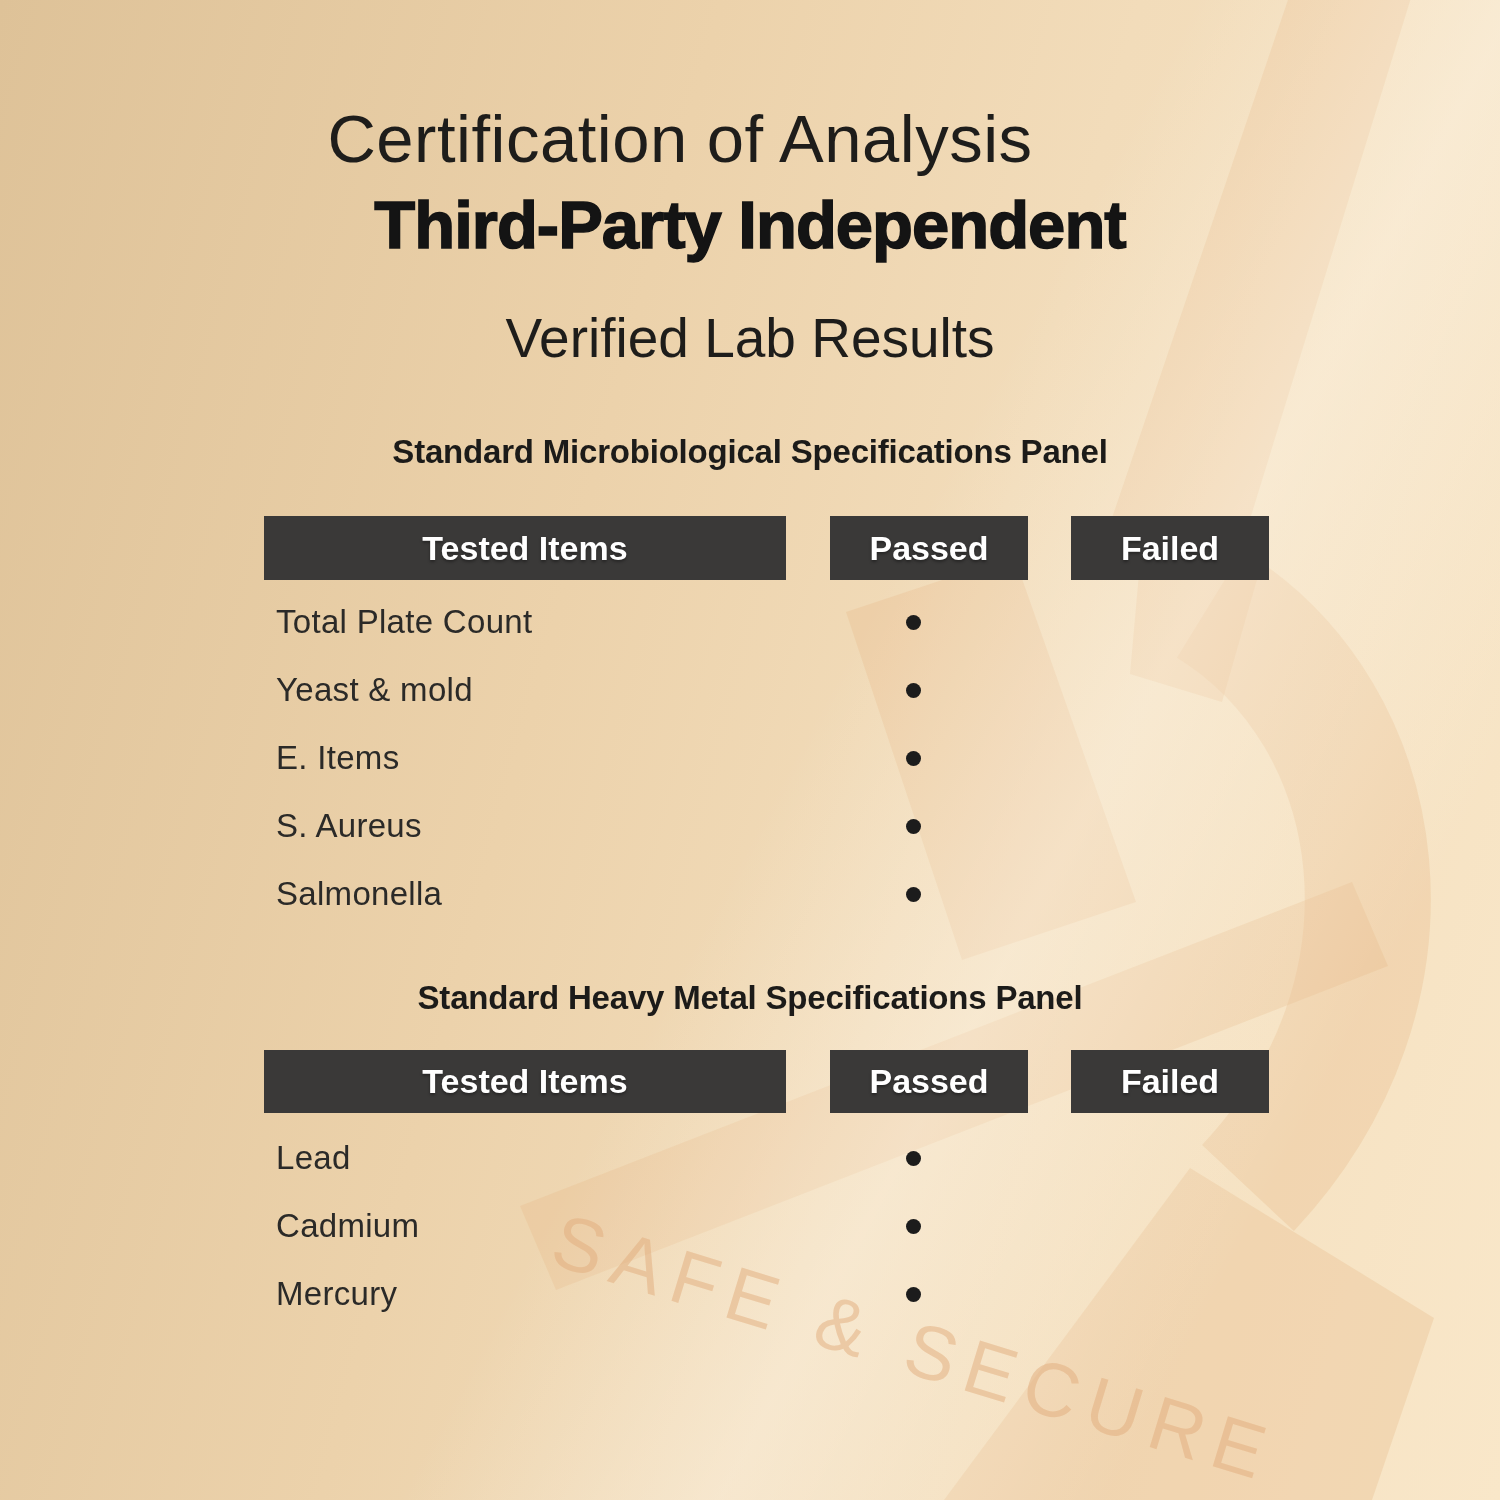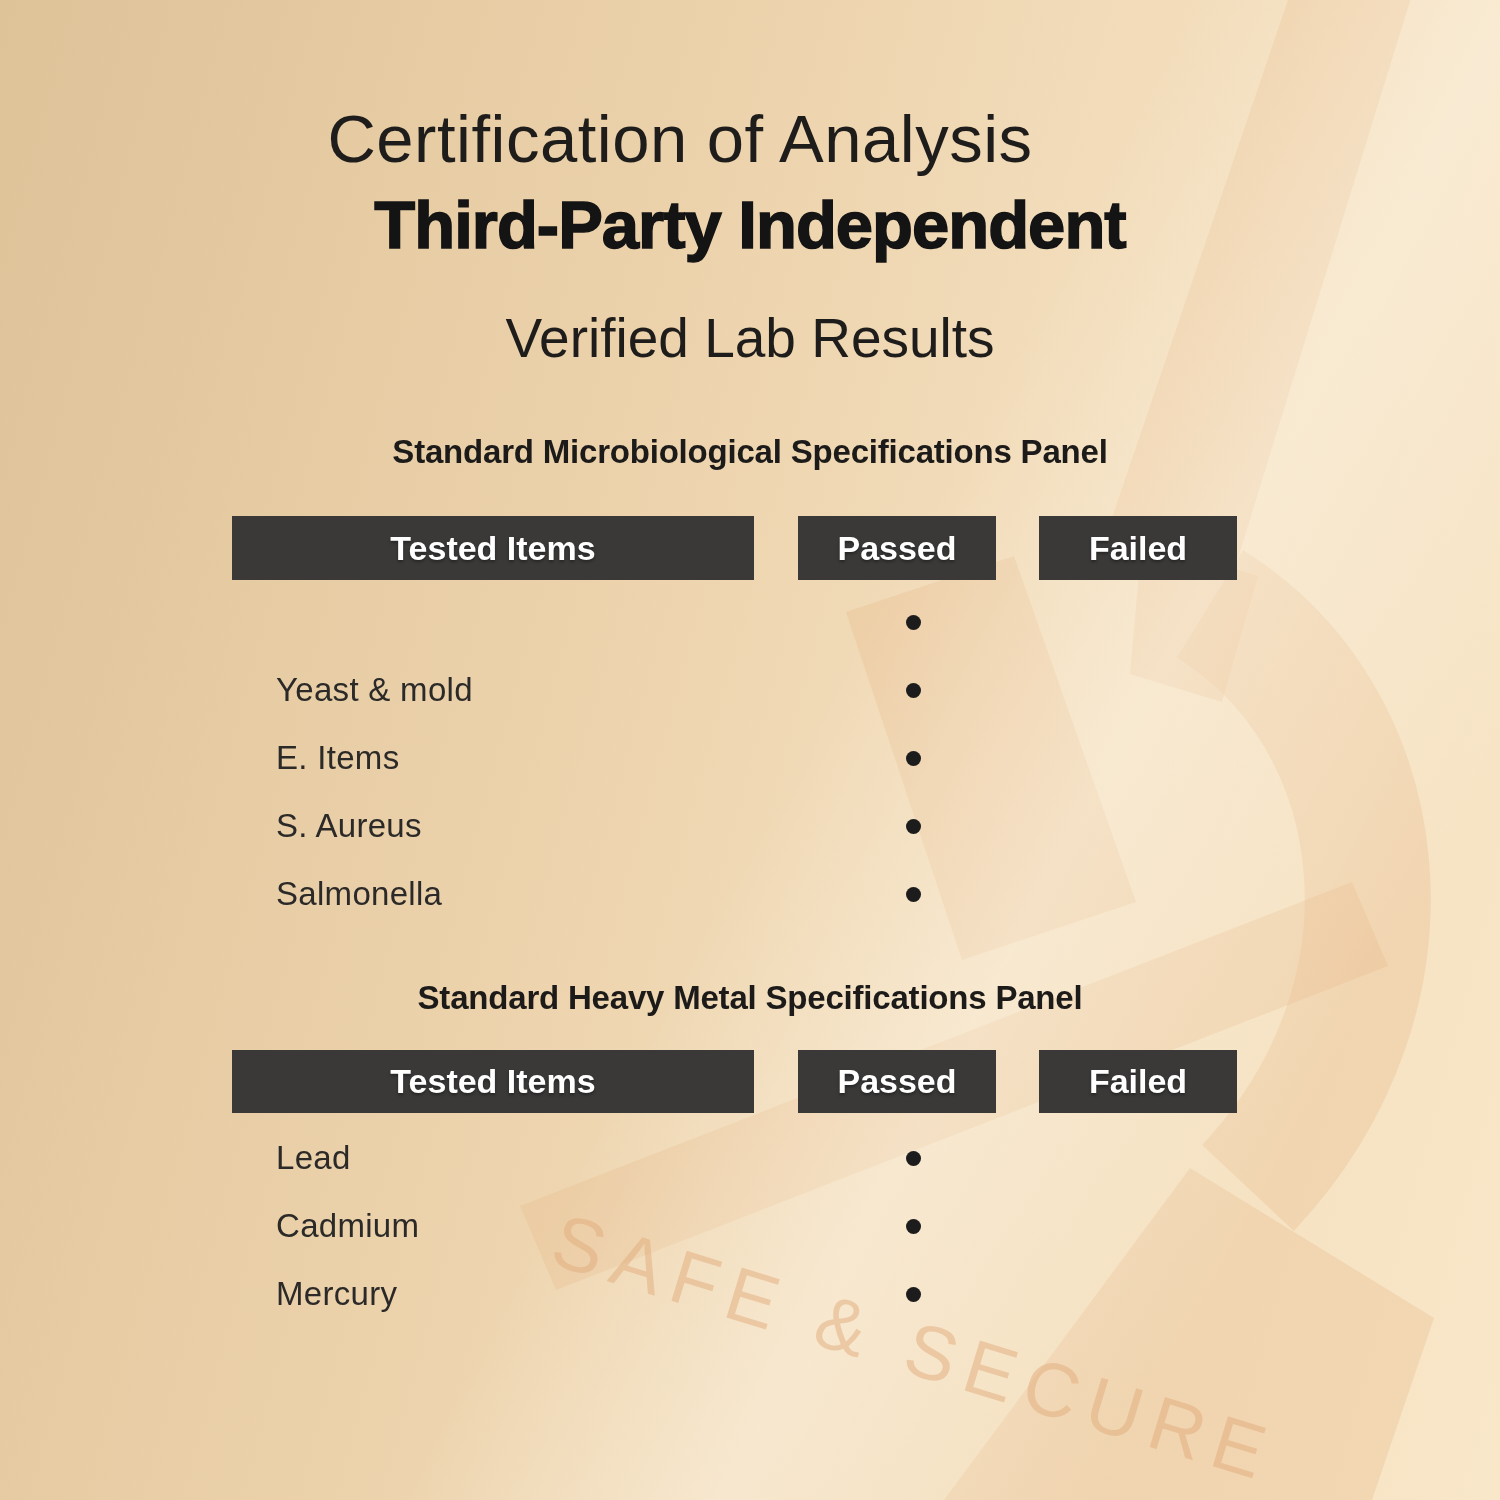--- a/index.html
+++ b/index.html
@@ -26,21 +26,21 @@
       font-size:67px;font-weight:400;color:#1e1d1b;letter-spacing:.5px;}
   .t2{position:absolute;top:186px;left:0;width:1500px;text-align:center;
       font-size:67px;font-weight:700;color:#141414;letter-spacing:-1px;
       -webkit-text-stroke:1.5px #141414;}
   .t3{position:absolute;top:306px;left:0;width:1500px;text-align:center;
       font-size:55px;font-weight:400;color:#1e1d1b;}
   .sec-title{position:absolute;left:0;width:1500px;text-align:center;
       font-size:33px;font-weight:700;color:#1c1b19;letter-spacing:-.2px;}
   .sec-title.s1{top:425px;margin-top:8px;}
   .sec-title.s2{top:979px;}
-  .grid{position:absolute;left:232px;width:1005px;display:grid;
+  .grid{position:absolute;left:264px;width:1005px;display:grid;
       grid-template-columns:522px 44px 198px 43px 198px;}
   .thead.t1g{top:516px;height:64px;}
   .thead.t2g{top:1050px;height:63px;}
   .th{background:#3a3938;color:#ffffff;font-size:34px;font-weight:700;
       display:flex;align-items:center;justify-content:center;
       text-shadow:0 2px 3px rgba(0,0,0,.35);}
   .c1{grid-column:1;} .c3{grid-column:3;} .c5{grid-column:5;}
   .rows.r1{top:588px;} .rows.r2{top:1124px;text-align:right;}
   .rows{position:absolute;left:248px;width:1005px;}
   .trow{display:grid;grid-template-columns:522px 44px 198px 43px 198px;height:68px;}
@@ -81,20 +81,21 @@
   <div class="sec-title s1">Standard Microbiological Specifications Panel</div>
 
   <div class="grid thead t1g">
     <div class="th c1">Tested Items</div>
     <div class="th c3">Passed</div>
     <div class="th c5">Failed</div>
   </div>
 
   <div class="rows r1">
     <div class="trow">
+      <div class="td-item">Total Plate Count</div>
       <div class="td-mark c3">
           <span class="dot"></span>
         </div>
       <div class="td-mark c5"></div>
     </div>
     <div class="trow">
       <div class="td-item">Yeast &amp; mold</div>
       <div class="td-mark c3">
           <span class="dot"></span>
         </div>

